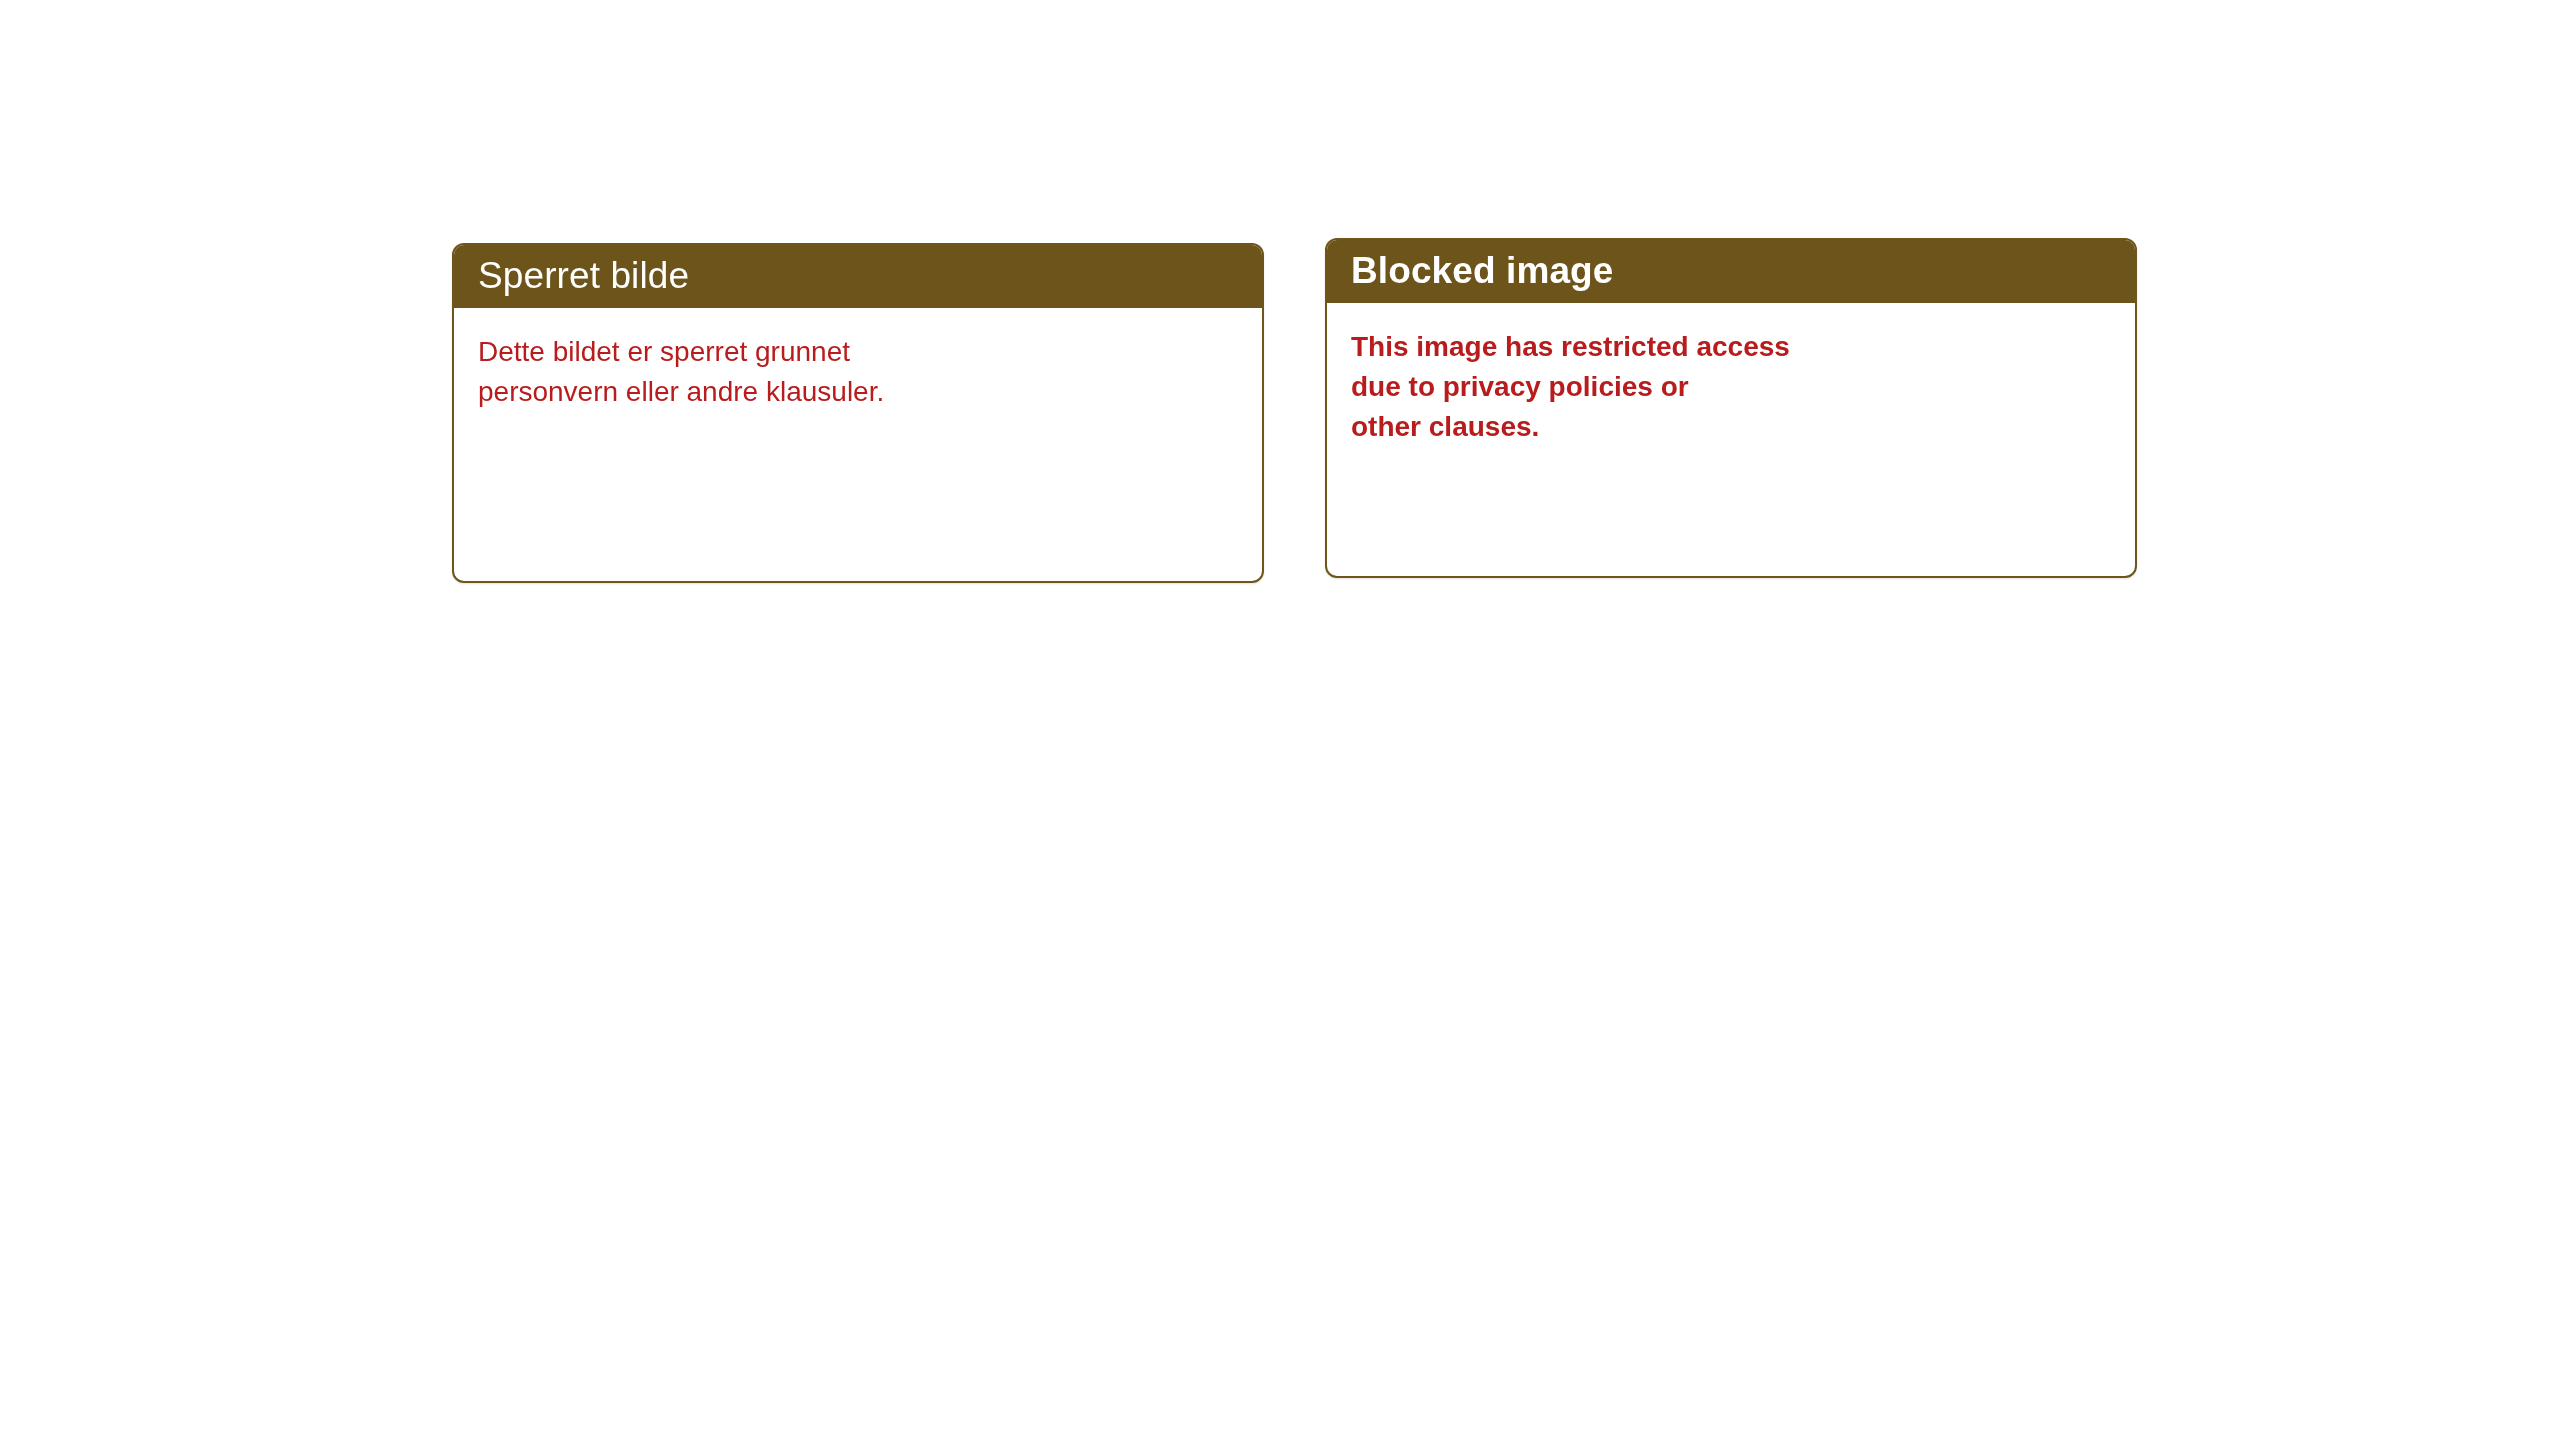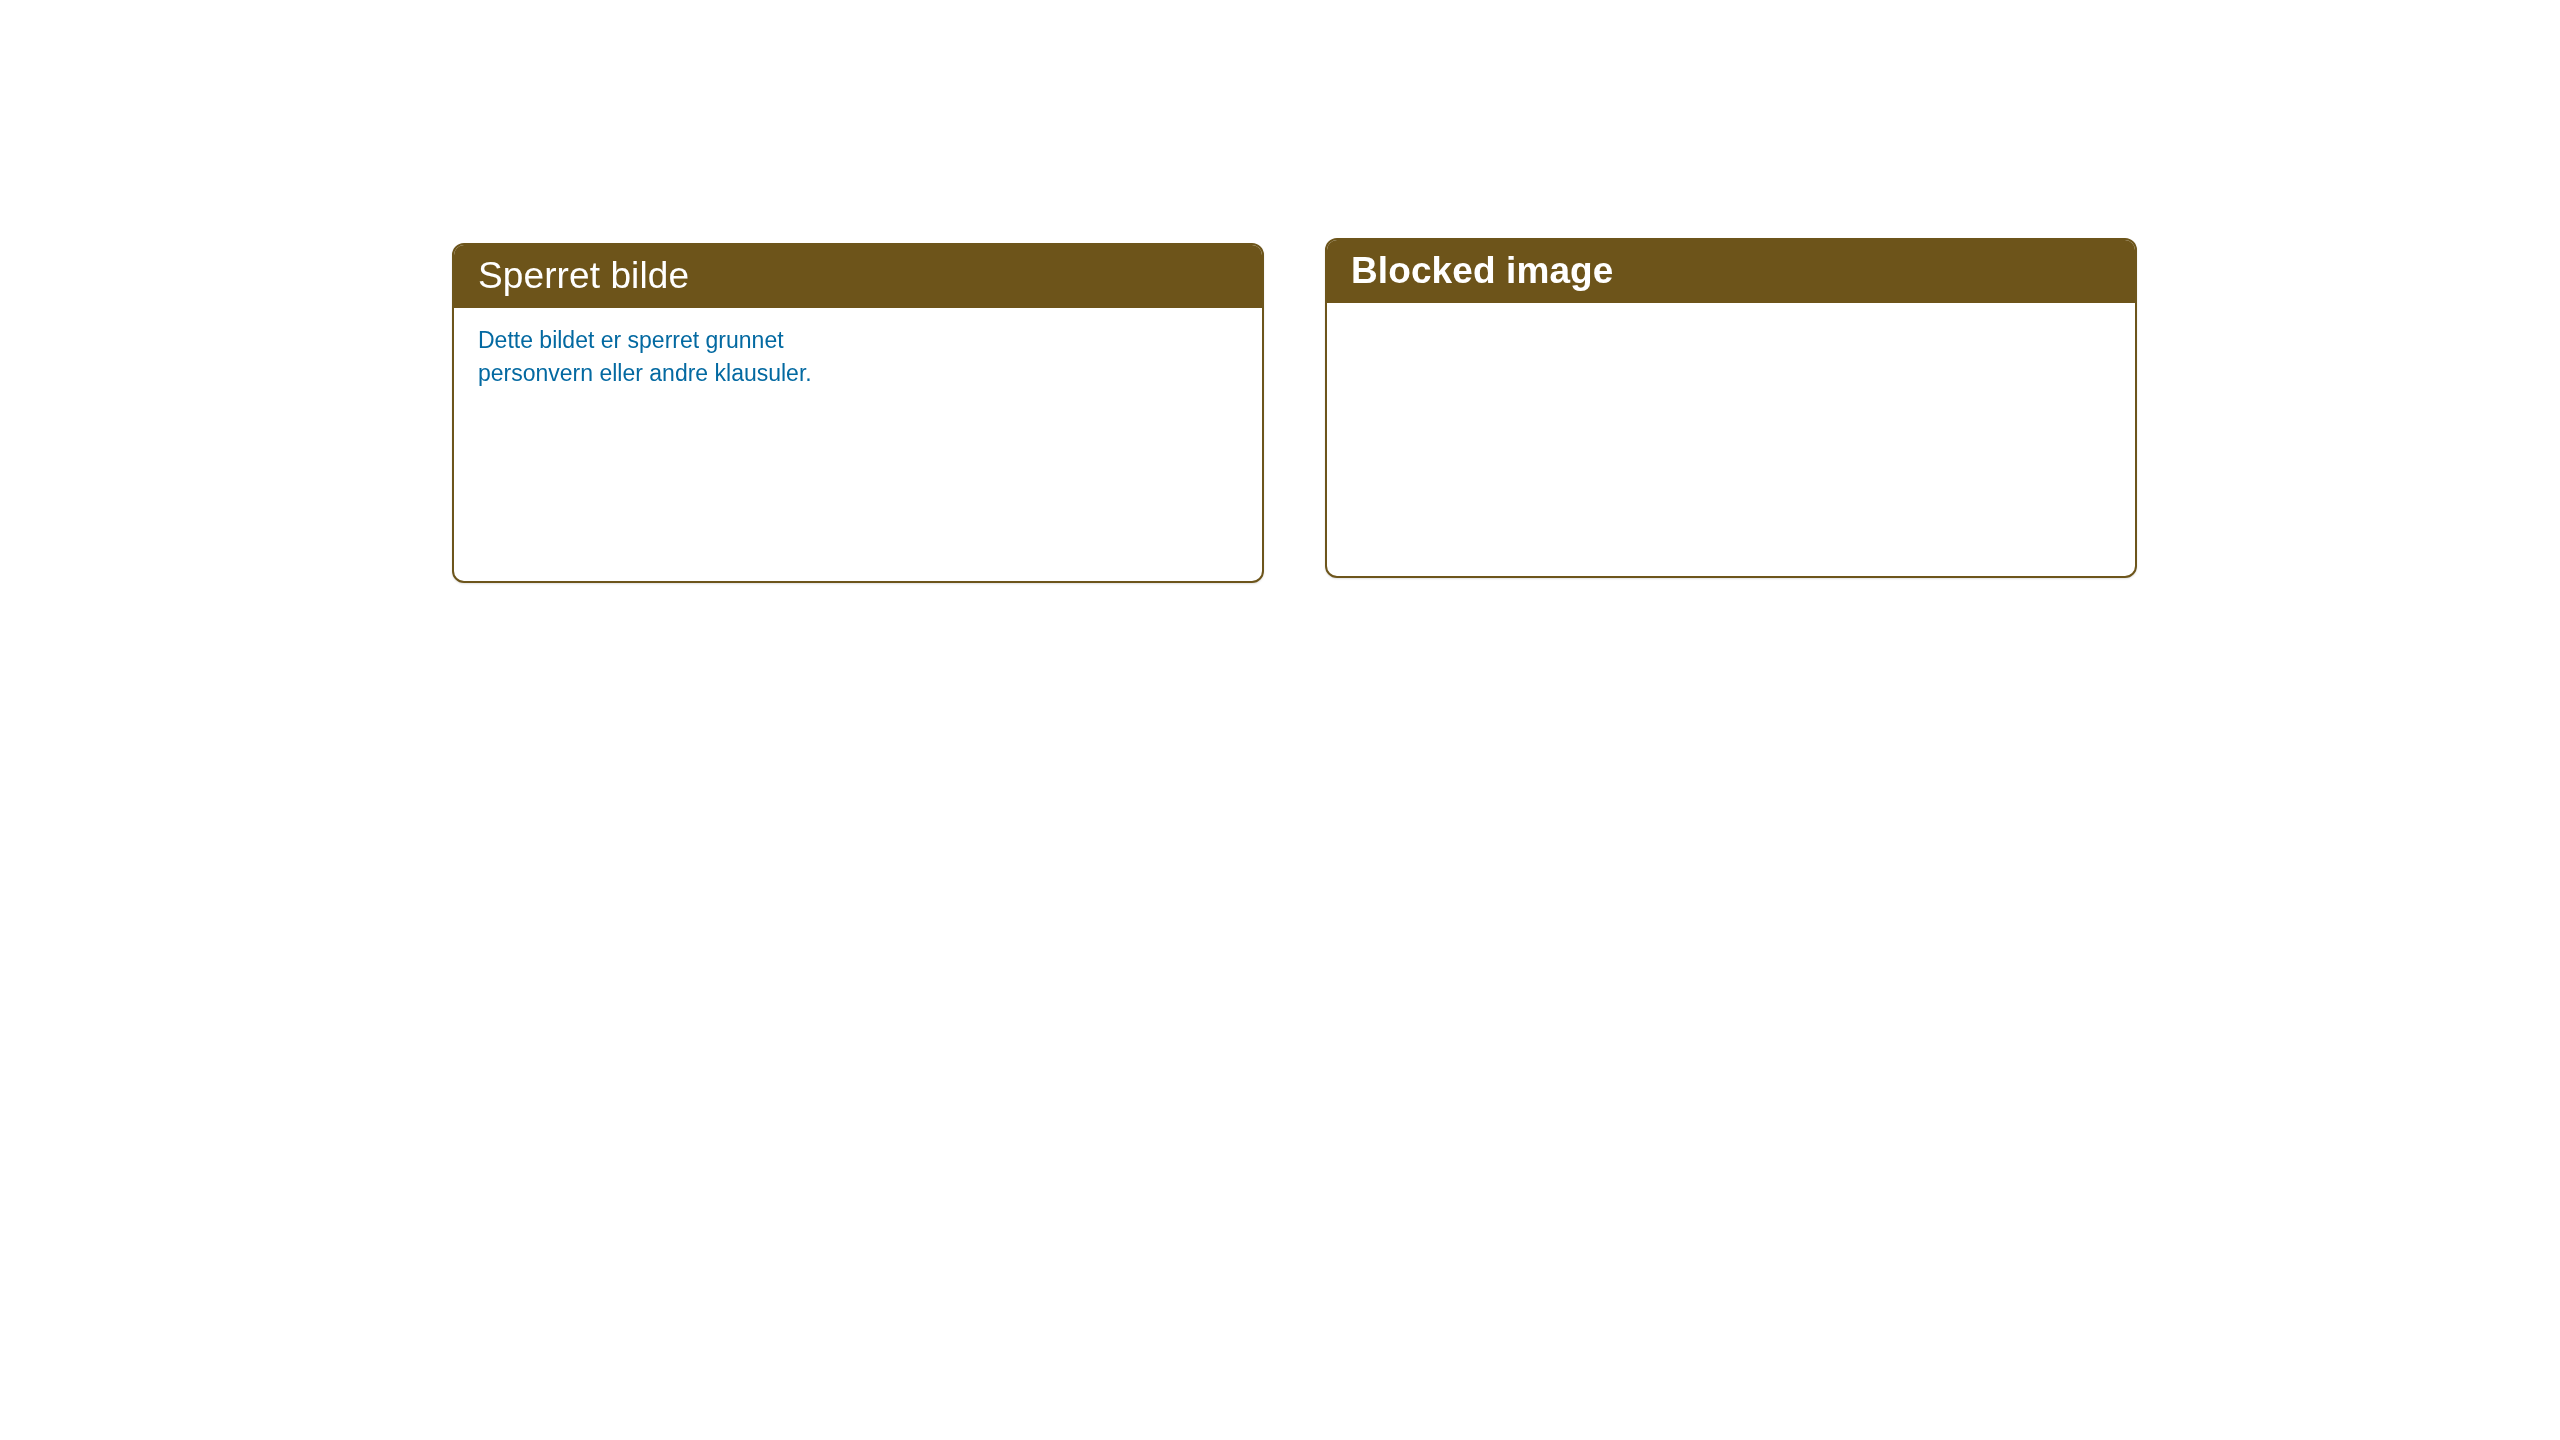--- a/index.html
+++ b/index.html
@@ -37,23 +37,23 @@
     color: #ffffff;
     font-size: 37px;
     line-height: 1.0;
     padding: 12px 24px 14px 24px;
     letter-spacing: 0.1px;
     white-space: nowrap;
   }
 
   .notice-card .card-body {
     box-sizing: border-box;
-    padding: 16px 24px 0 24px;
-    color: #0369a1;
-    font-size: 23px;
+    padding: 24px 24px 0 24px;
+    color: #b91c1c;
+    font-size: 28px;
     line-height: 1.42;
   }
 
   .notice-card .card-body p {
     margin: 0;
     white-space: pre-line;
   }
 
   
   #card-blocked-no {
@@ -80,15 +80,20 @@
   <div class="notice-card" id="card-blocked-no">
     <div class="card-header">Sperret bilde</div>
     <div class="card-body">
       <p>Dette bildet er sperret grunnet
 personvern eller andre klausuler.</p>
     </div>
   </div>
 
   <div class="notice-card" id="card-blocked-en">
     <div class="card-header">Blocked image</div>
+    <div class="card-body">
+      <p>This image has restricted access
+due to privacy policies or
+other clauses.</p>
+    </div>
   </div>
 
 </div>
 
 </body></html>

